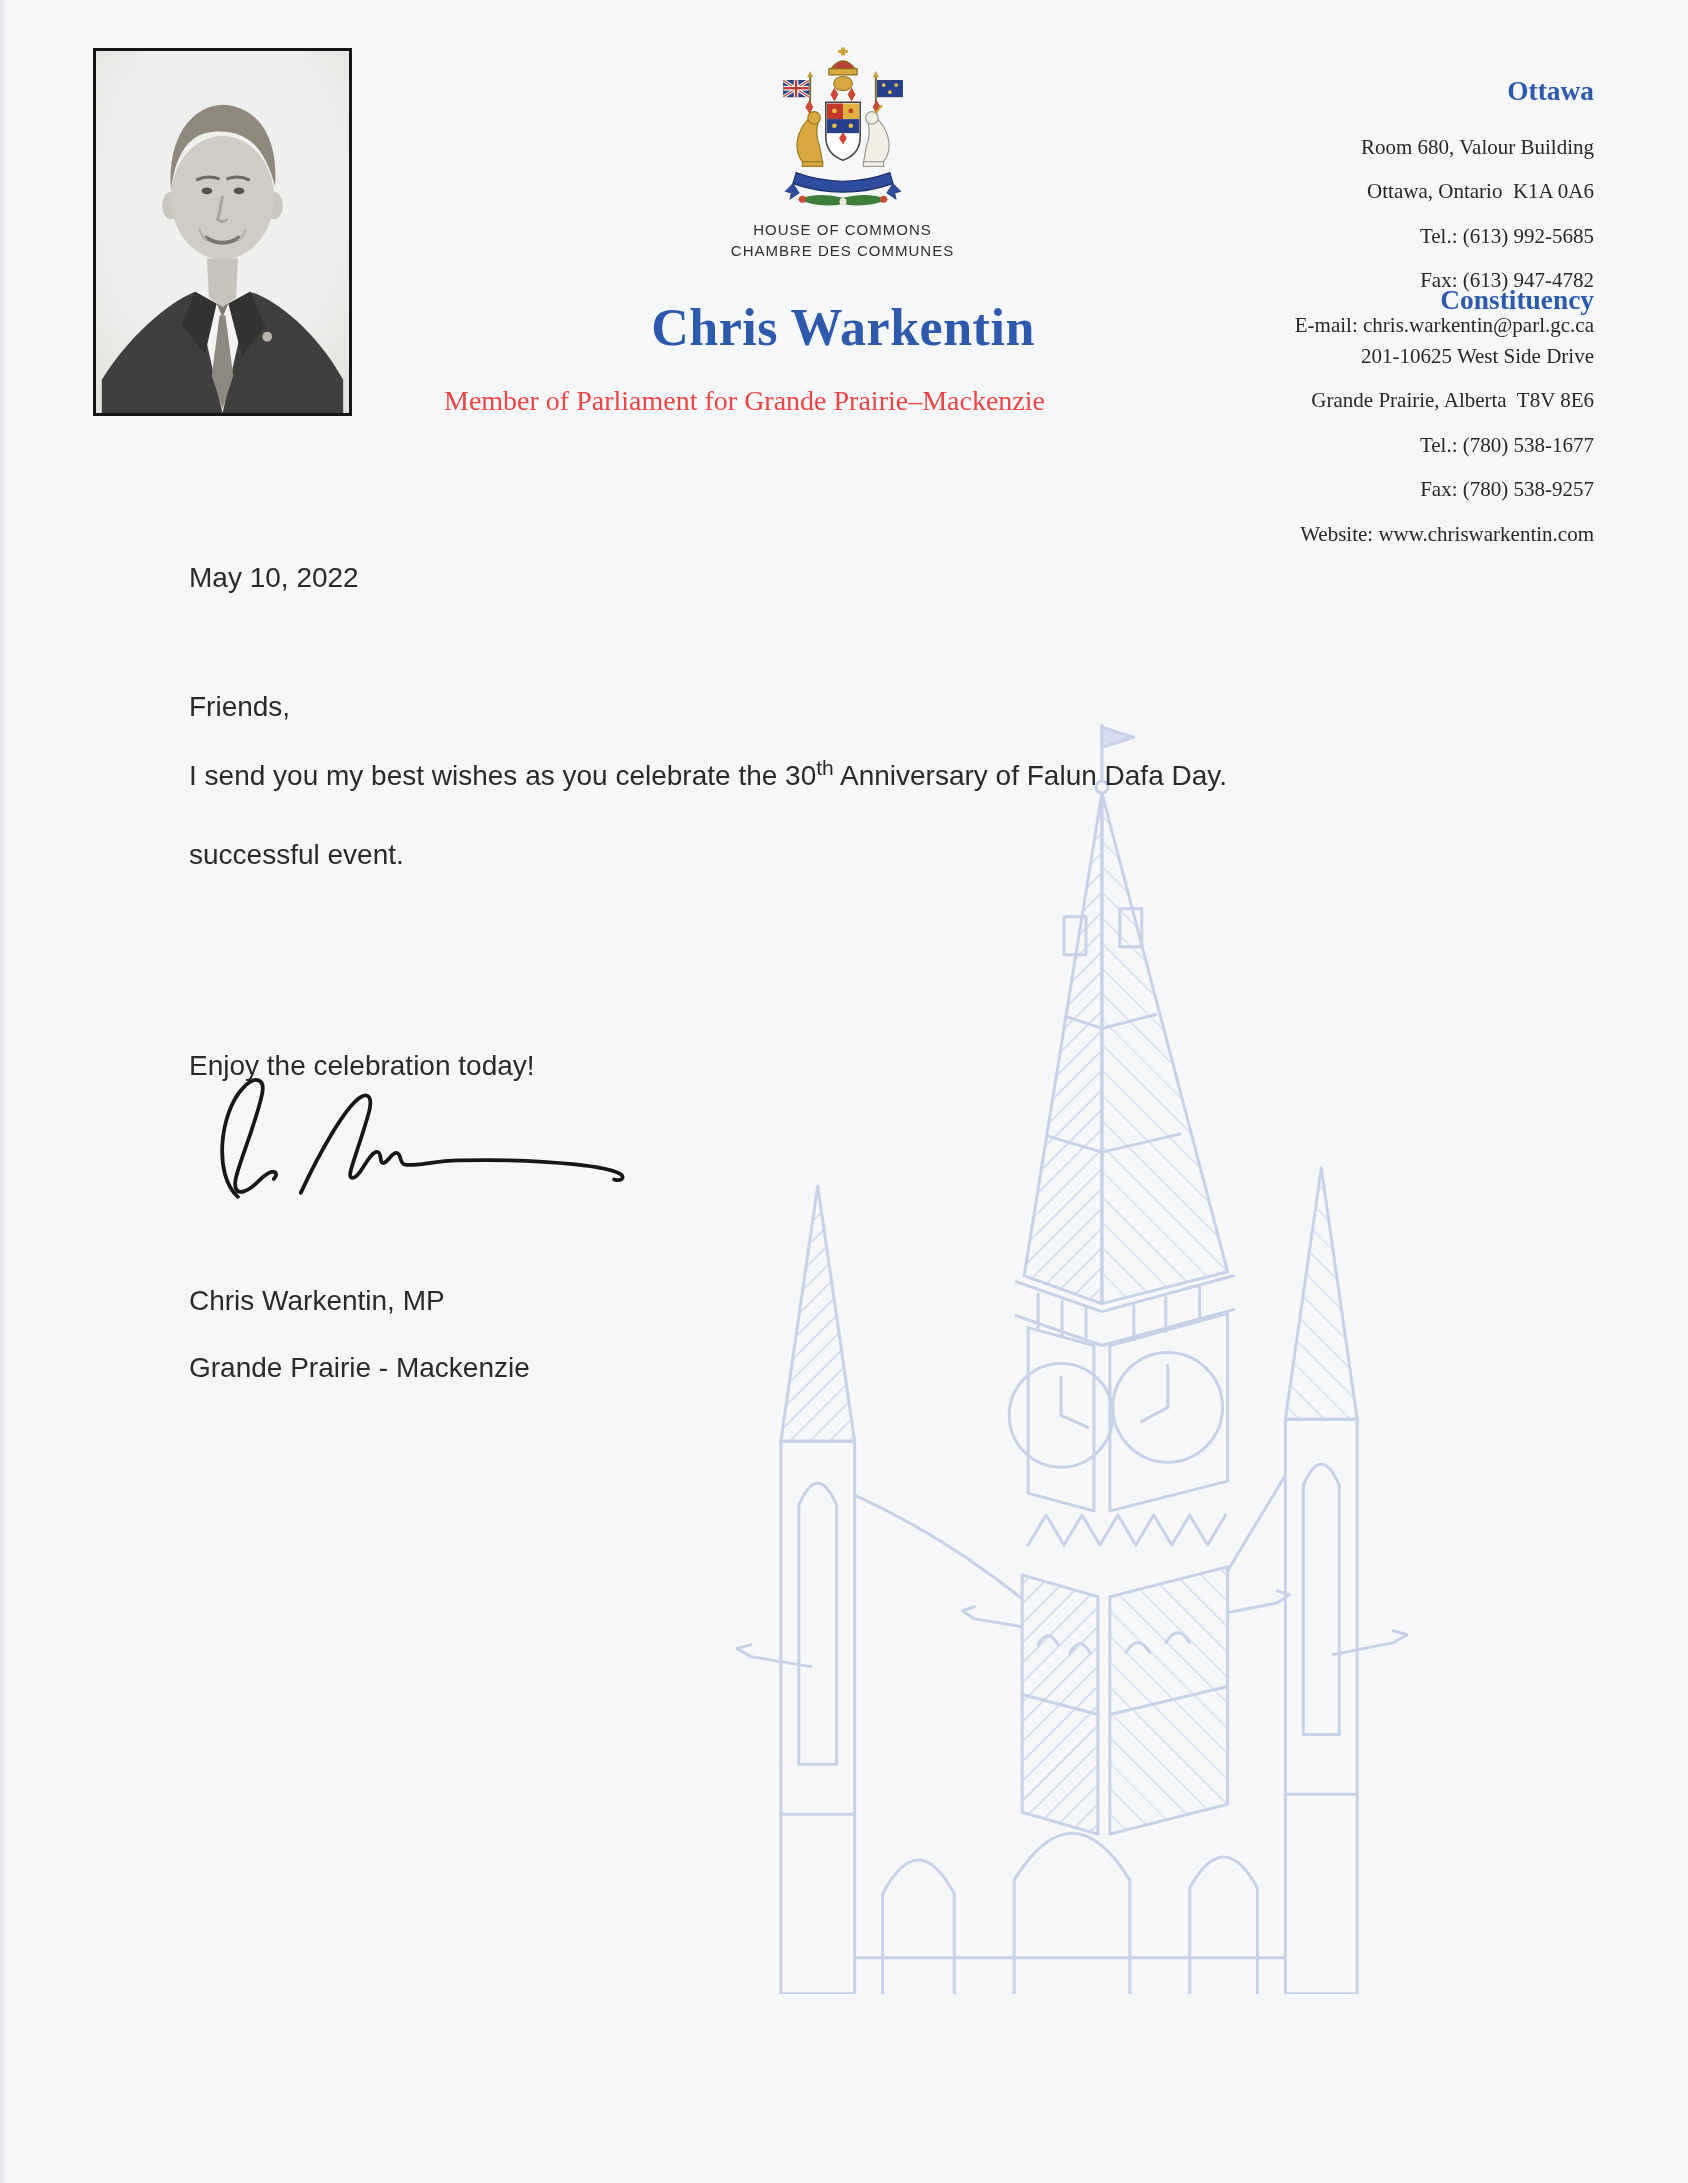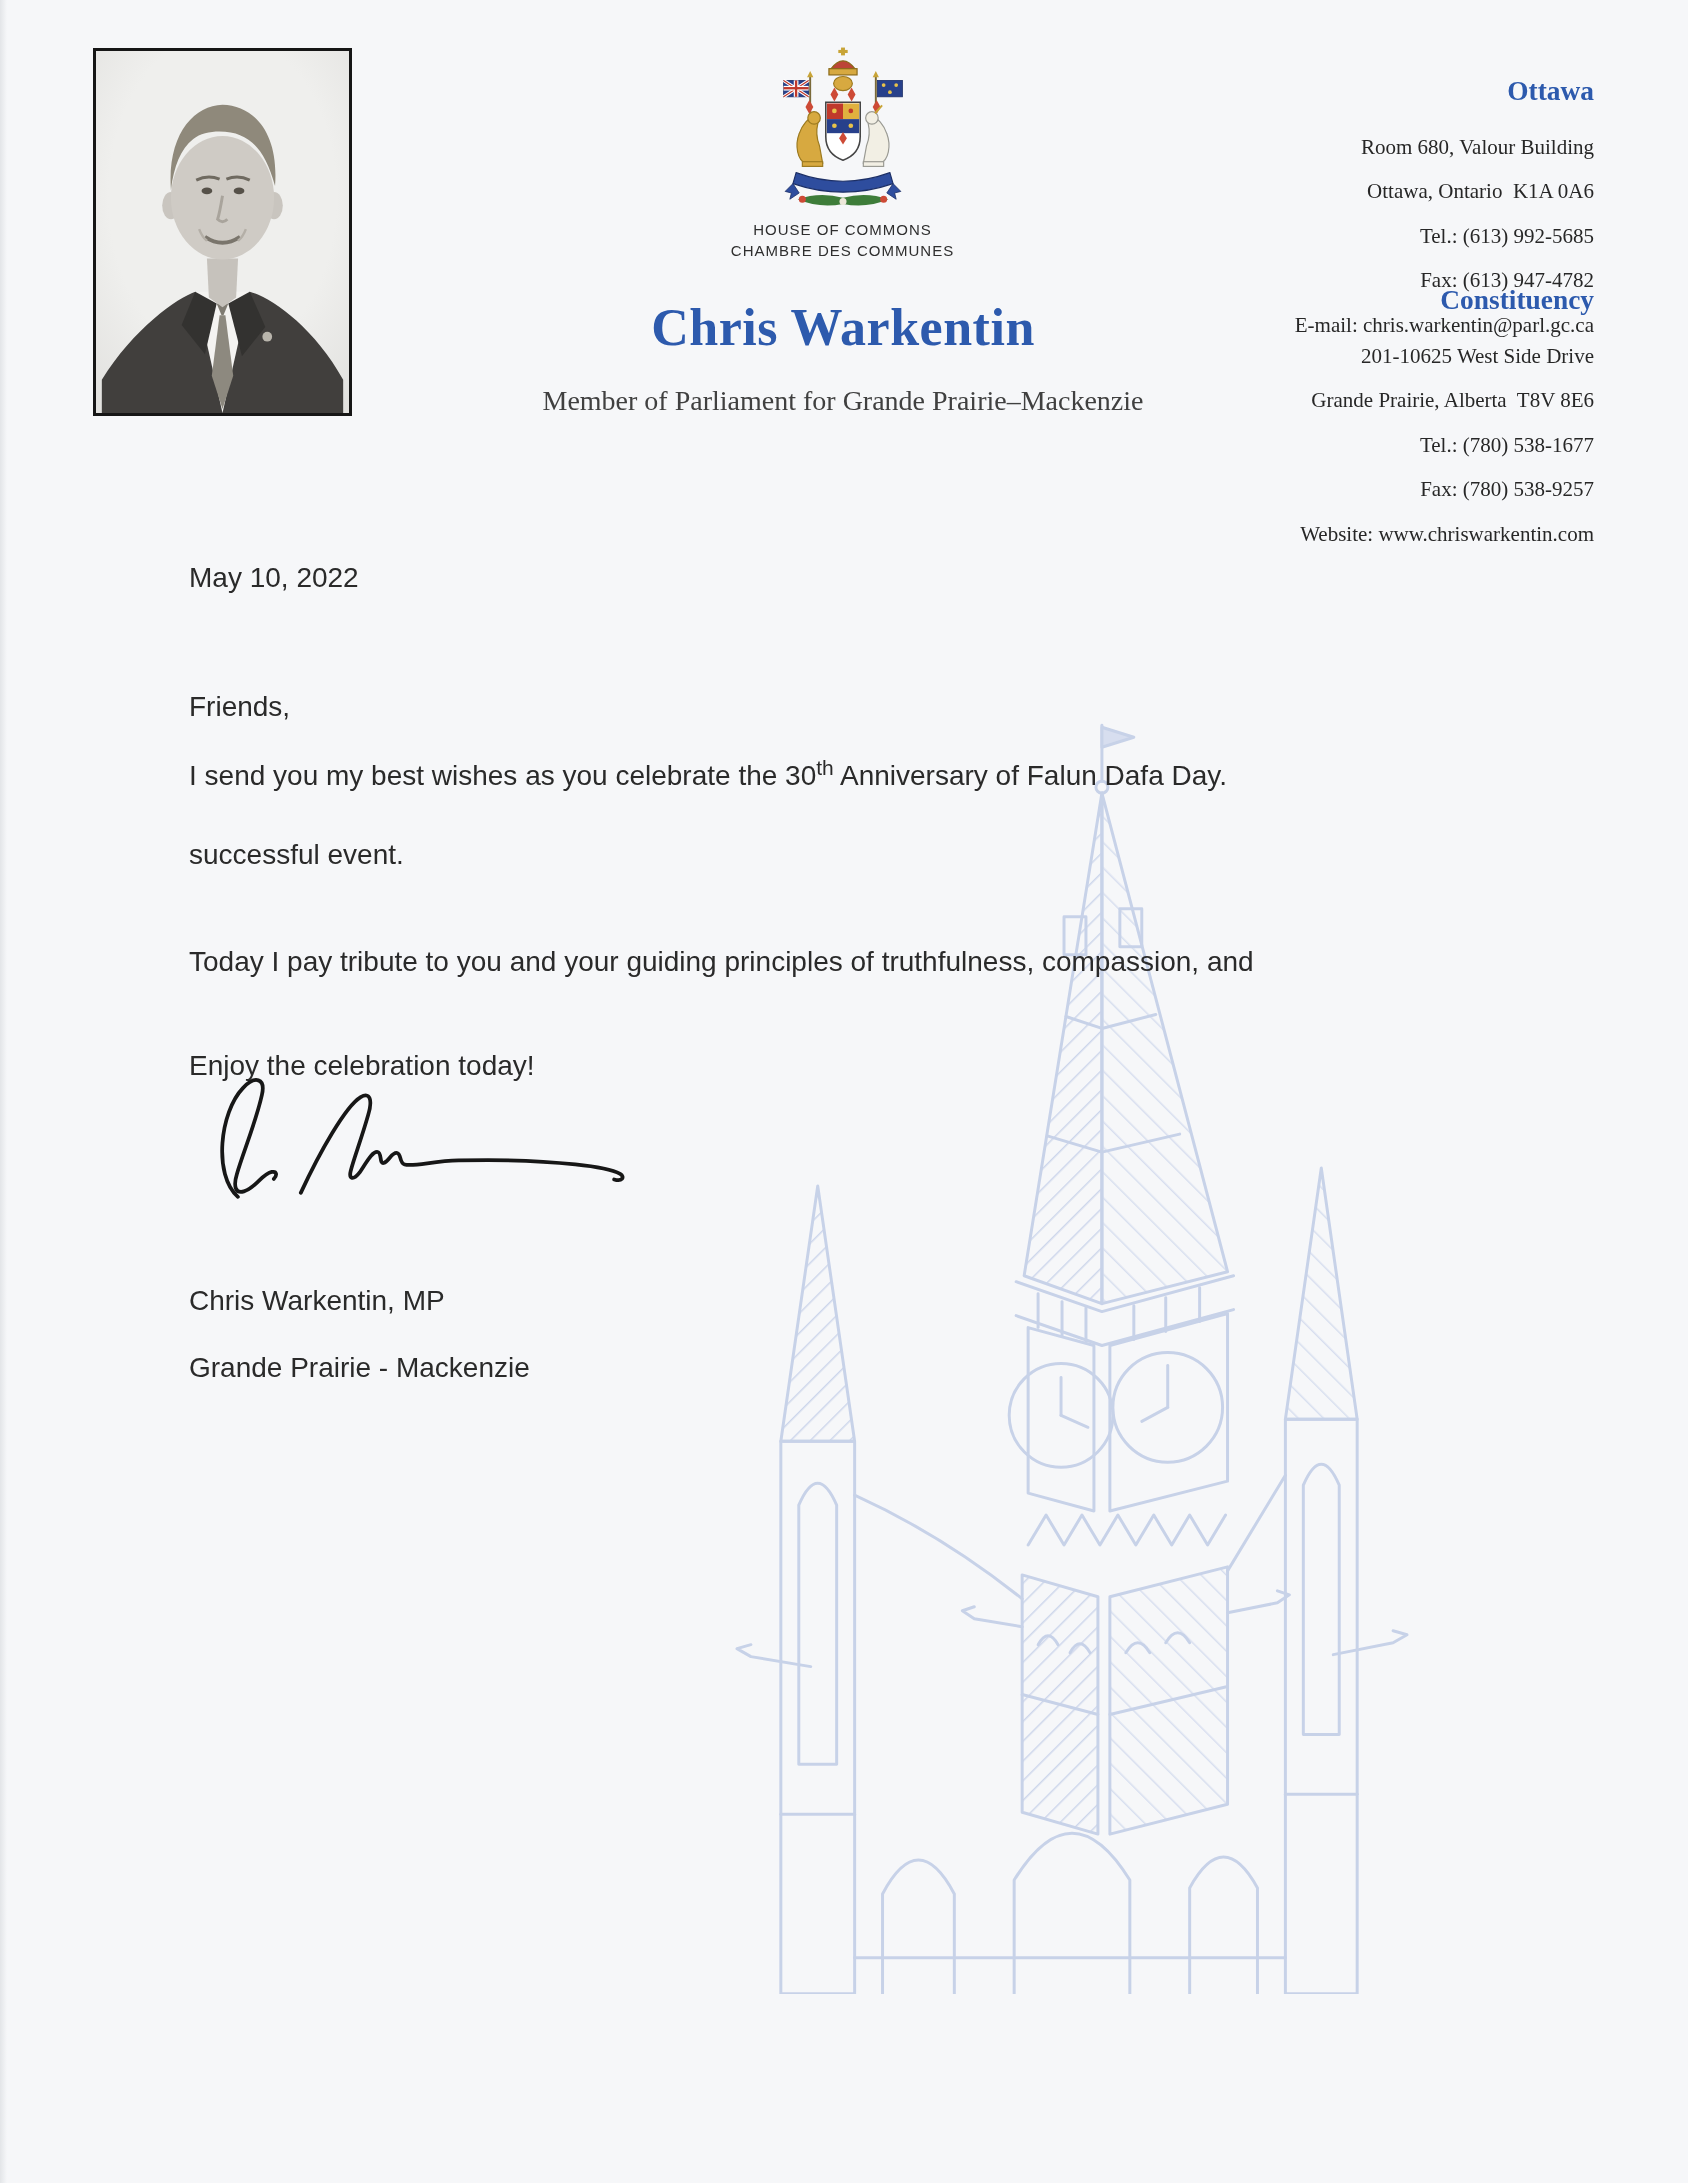--- a/index.html
+++ b/index.html
@@ -30,22 +30,22 @@
     color:#2f2f2f;font-weight:400;
   }
   
   .mp-name{
     position:absolute;left:444px;top:298px;width:798px;margin:0;
     text-align:center;font-family:"Liberation Serif", serif;
     font-size:52px;font-weight:bold;color:#2d5aad;letter-spacing:0.5px;
   }
   .mp-role{
     position:absolute;left:444px;top:385px;width:798px;
-    text-align:center;font-family:"Liberation Serif", serif;
-    font-size:28px;color:#404040;
+    text-align:left;font-family:"Liberation Serif", serif;
+    font-size:28px;color:#ef4444;
   }
   
   .contact{
     position:absolute;left:1072px;width:522px;text-align:right;
     font-family:"Liberation Serif", serif;white-space:pre-wrap;
   }
   .contact .contact-heading{
     font-size:27.4px;font-weight:bold;color:#2d5aad;margin-bottom:9px;
   }
   .contact .contact-line{font-size:21px;line-height:26.4px;color:#272727;}
@@ -307,21 +307,20 @@
 
   <div class="letter-text para p1">
     <span>I send you my best wishes as you celebrate the 30</span><span class="sup">th</span><span> Anniversary of Falun Dafa Day.</span>
   </div>
 
   <div class="letter-text para p2">
     <div class="line">successful event.</div>
   </div>
 
   <div class="letter-text para p3">
-    <div class="line">Today I pay tribute to you and your guiding principles of truthfulness, compassion, and</div>
   </div>
 
   <div class="letter-text para p4">Enjoy the celebration today!</div>
 
   <div class="signature">
     <svg viewBox="0 0 1010 290">
       <g stroke="#171717" stroke-width="7.5" fill="none" stroke-linecap="round" stroke-linejoin="round">
         <path d="M86,258 C 36,214 50,88 96,40 C 120,14 142,20 134,54 C 122,108 96,170 84,212 C 76,238 82,252 98,247 C 122,240 134,212 154,208 C 164,206 165,215 158,222"></path>
         <path d="M212,250 C 250,168 302,76 332,58 C 351,47 356,64 347,94 C 334,140 318,182 312,206 C 308,222 317,226 330,209 C 343,190 355,166 366,168 C 375,170 369,192 378,190 C 389,187 394,168 405,170 C 414,172 409,190 420,193 C 438,198 478,186 528,185 C 608,183 700,186 762,193 C 802,197 834,202 852,212 C 862,218 856,228 840,223"></path>
       </g>

